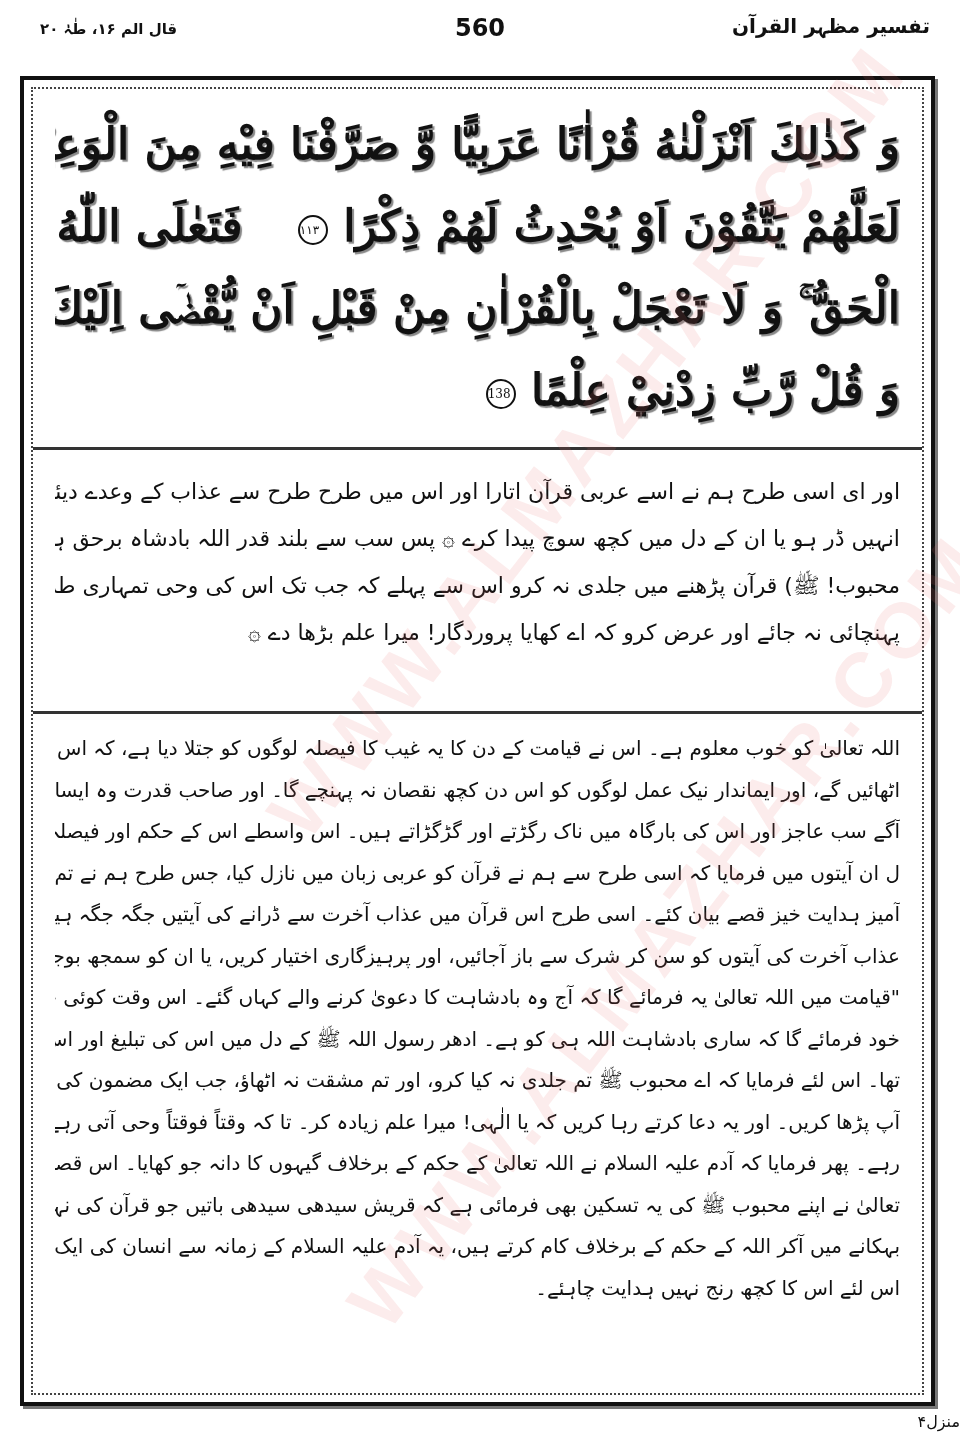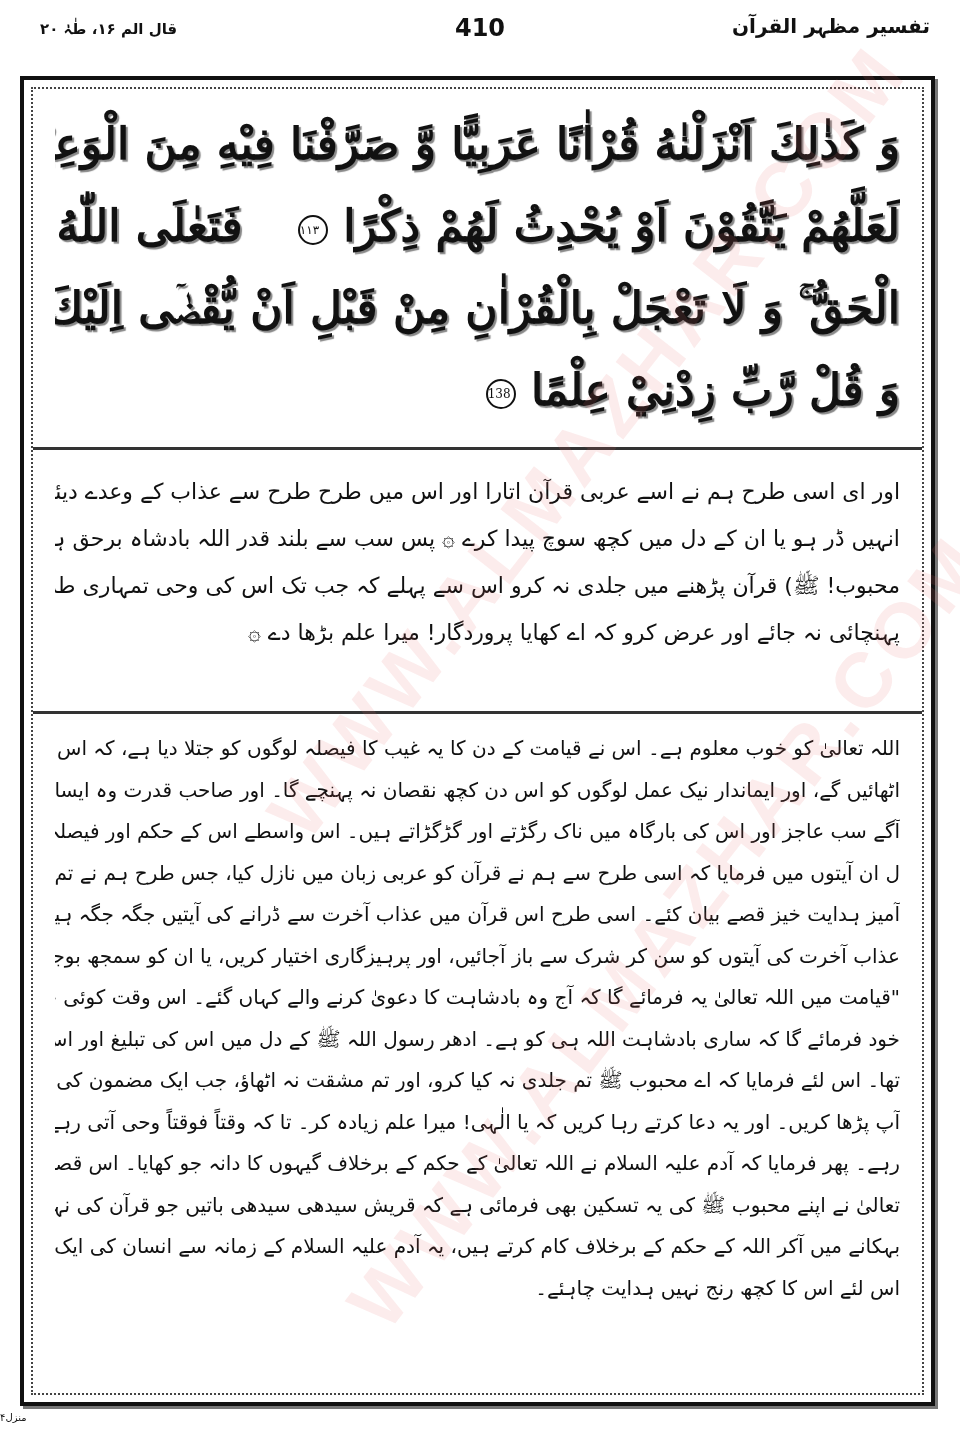--- a/index.html
+++ b/index.html
@@ -56,30 +56,30 @@
     vertical-align: middle; font-weight: normal; text-shadow: none; margin-left: 40px;
   }
   .watermark {
     position: absolute; pointer-events: none; color: rgba(230, 110, 110, 0.13);
     font-family: "Liberation Sans", sans-serif; font-weight: bold; font-size: 78px;
     letter-spacing: 6px; transform-origin: left top; white-space: nowrap;
   }
   .wm-1 { left: 250px; top: 800px; transform: rotate(-52deg); }
   .wm-2 { left: 330px; top: 1290px; transform: rotate(-52deg); }
   .footer {
-    position: absolute; left: 0; right: 0; top: 1412px; text-align: left;
-    font-size: 10px; direction: rtl;
+    position: absolute; left: 0; right: 0; top: 1412px; text-align: right;
+    font-size: 16px; direction: rtl;
   }
 </style>
 </head>
 <body>
 
 <div class="header">
   <div class="hdr-left">قال الم ۱۶، طٰہٰ ۲۰</div>
-  <div class="hdr-center">410</div>
+  <div class="hdr-center">560</div>
   <div class="hdr-right">تفسیر مظہر القرآن</div>
 </div>
 
 <div class="frame-outer">
   <div class="frame-inner">
 
     <div class="section sec-ayat">
       <div class="ayah-line"><span>وَ كَذٰلِكَ اَنْزَلْنٰهُ قُرْاٰنًا عَرَبِيًّا وَّ صَرَّفْنَا فِيْهِ مِنَ الْوَعِيْدِ</span></div>
       <div class="ayah-line"><span>لَعَلَّهُمْ يَتَّقُوْنَ اَوْ يُحْدِثُ لَهُمْ ذِكْرًا</span> <span class="ayah-marker">۱۱۳</span> <span>فَتَعٰلَى اللّٰهُ الْمَلِكُ</span></div>
       <div class="ayah-line"><span>الْحَقُّ ۚ وَ لَا تَعْجَلْ بِالْقُرْاٰنِ مِنْ قَبْلِ اَنْ يُّقْضٰۤى اِلَيْكَ وَحْيُهٗ ؗ</span></div>

